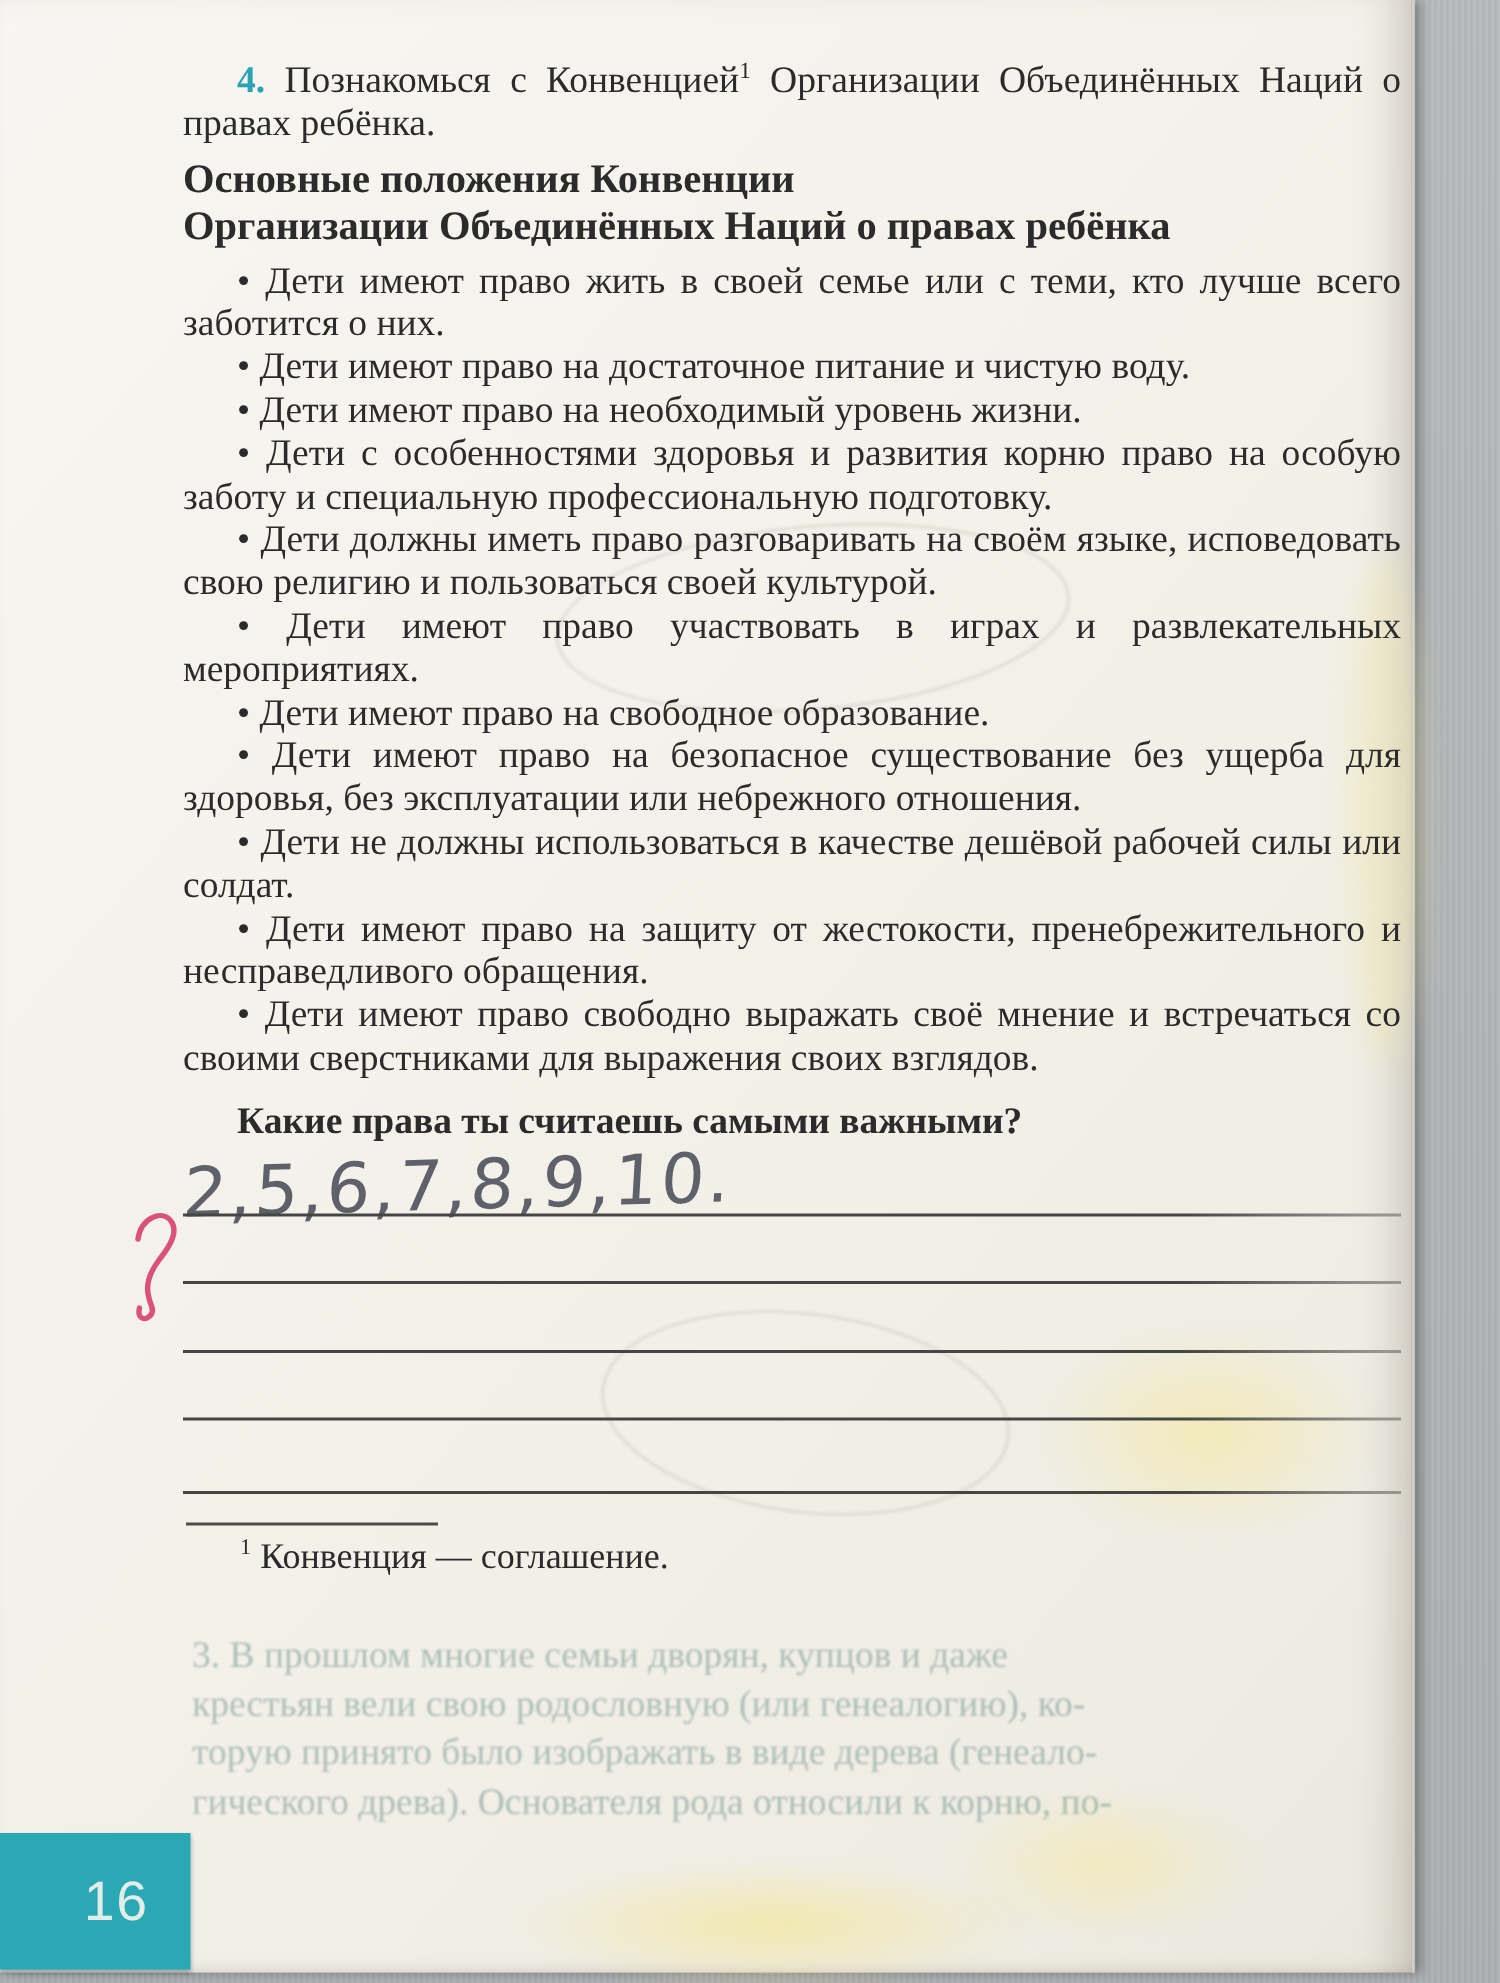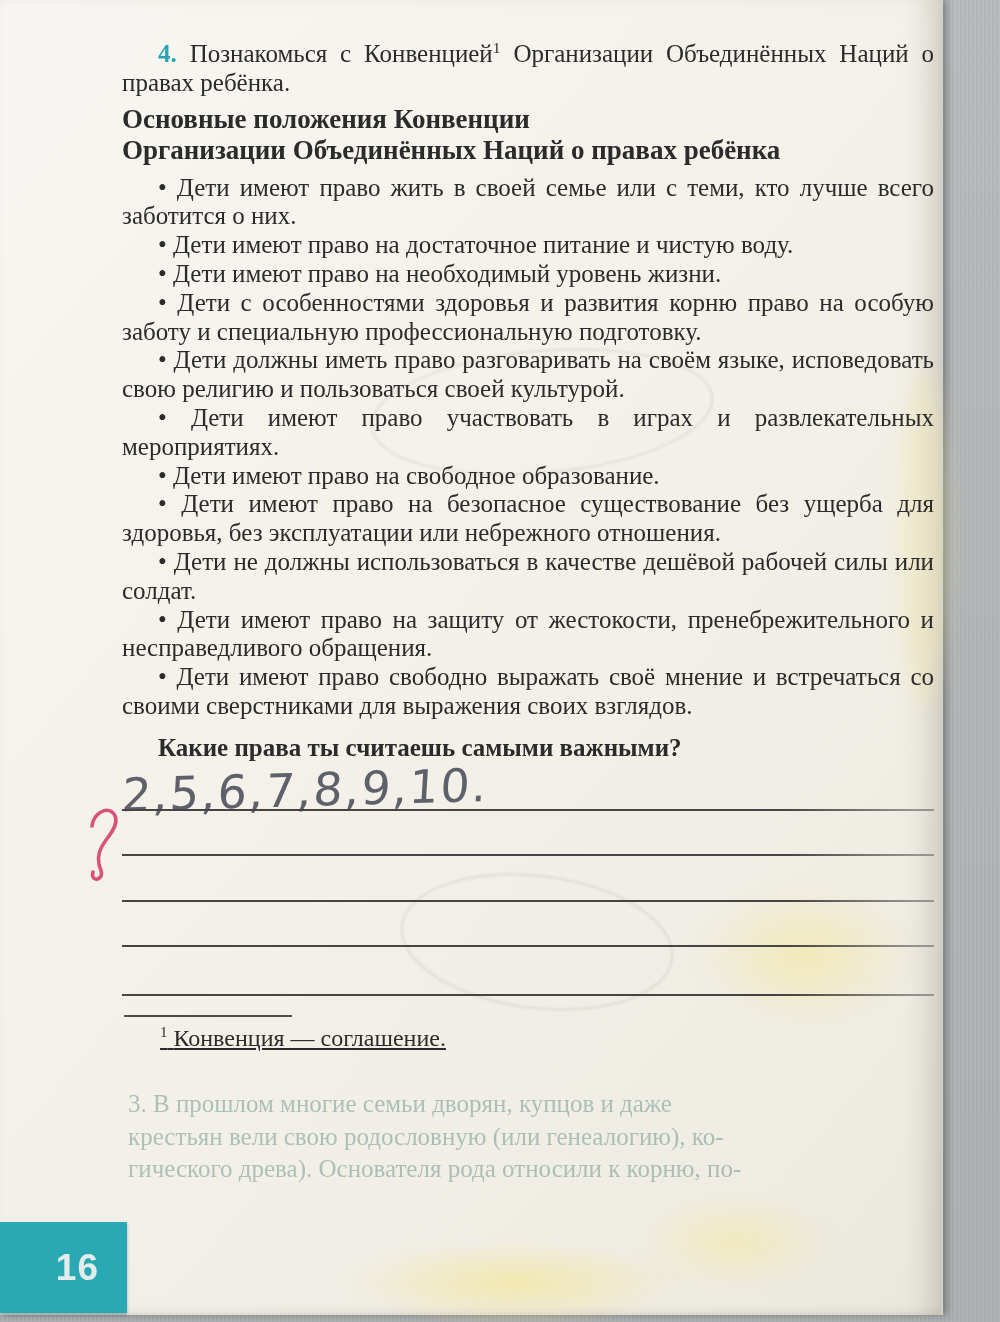--- a/index.html
+++ b/index.html
@@ -43,31 +43,31 @@
     position:absolute;left:0;width:812px;height:2px;
     background:linear-gradient(90deg,#454543 0%,#454543 82%,rgba(69,69,67,0.45) 100%);
   }
   .hand{
     position:absolute;left:0;top:0;
     font-family:"DejaVu Sans",sans-serif;
     font-size:46px;color:#5e606a;
     transform:rotate(-1.6deg) skewX(-5deg);
     letter-spacing:2px;white-space:nowrap;
   }
-  .footnote{position:relative;margin-left:122px;width:812px;z-index:3;color:#2b2b2b;text-decoration:underline;}
+  .footnote{position:relative;margin-left:122px;width:812px;z-index:3;color:#2b2b2b;}
   .fn-rule{width:168px;height:2px;background:#4c4c4a;margin:2px 0 7px 2px;}
   .fn-text{margin:0;font-size:24px;line-height:28px;text-indent:38px;}
   .pagenum-box{
     position:absolute;left:0;top:1222px;width:127px;height:91px;
     background:#2aa9b4;box-shadow:0 2px 3px rgba(0,60,70,0.35);
     display:flex;align-items:center;justify-content:flex-end;
     padding-right:28px;box-sizing:border-box;z-index:5;
   }
   .pagenum-box span{
-    font-family:"Liberation Sans",sans-serif;font-weight:bold;
+    font-family:"Liberation Sans",sans-serif;font-weight:normal;
     font-size:37px;color:#e2edea;letter-spacing:1px;
   }
   
   .bleed-bottom{
     position:absolute;left:128px;top:1088px;width:812px;
     font-size:25px;line-height:32.5px;color:rgba(58,112,104,0.38);
     filter:blur(0.7px);text-align:justify;z-index:1;
   }
   .pencil-ghost{
     position:absolute;border:2px solid rgba(115,110,100,0.16);
@@ -106,20 +106,21 @@
   <div class="stain stain-edge"></div>
   <div class="stain stain-bl"></div>
   <div class="stain stain-br"></div>
   <div class="pencil-ghost ghost-a"></div>
   <div class="pencil-ghost ghost-b"></div>
 
   <div class="bleed-bottom">
 
   <div class="bleed-line">3. В прошлом многие семьи дворян, купцов и даже</div>
       <div class="bleed-line">крестьян вели свою родословную (или генеалогию), ко-</div>
+      <div class="bleed-line">торую принято было изображать в виде дерева (генеало-</div>
       <div class="bleed-line">гического древа). Основателя рода относили к корню, по-</div>
     </div>
 
   <main class="content">
     <p class="intro"><span class="tasknum">4.</span> <span>Познакомься с Конвенцией</span><sup>1</sup> <span>Организации Объединённых Наций о правах ребёнка.</span></p>
 
     <h2 class="heading"><span>Основные положения Конвенции</span><br><span>Организации Объединённых Наций о правах ребёнка</span></h2>
 
     <div class="rights">
 

